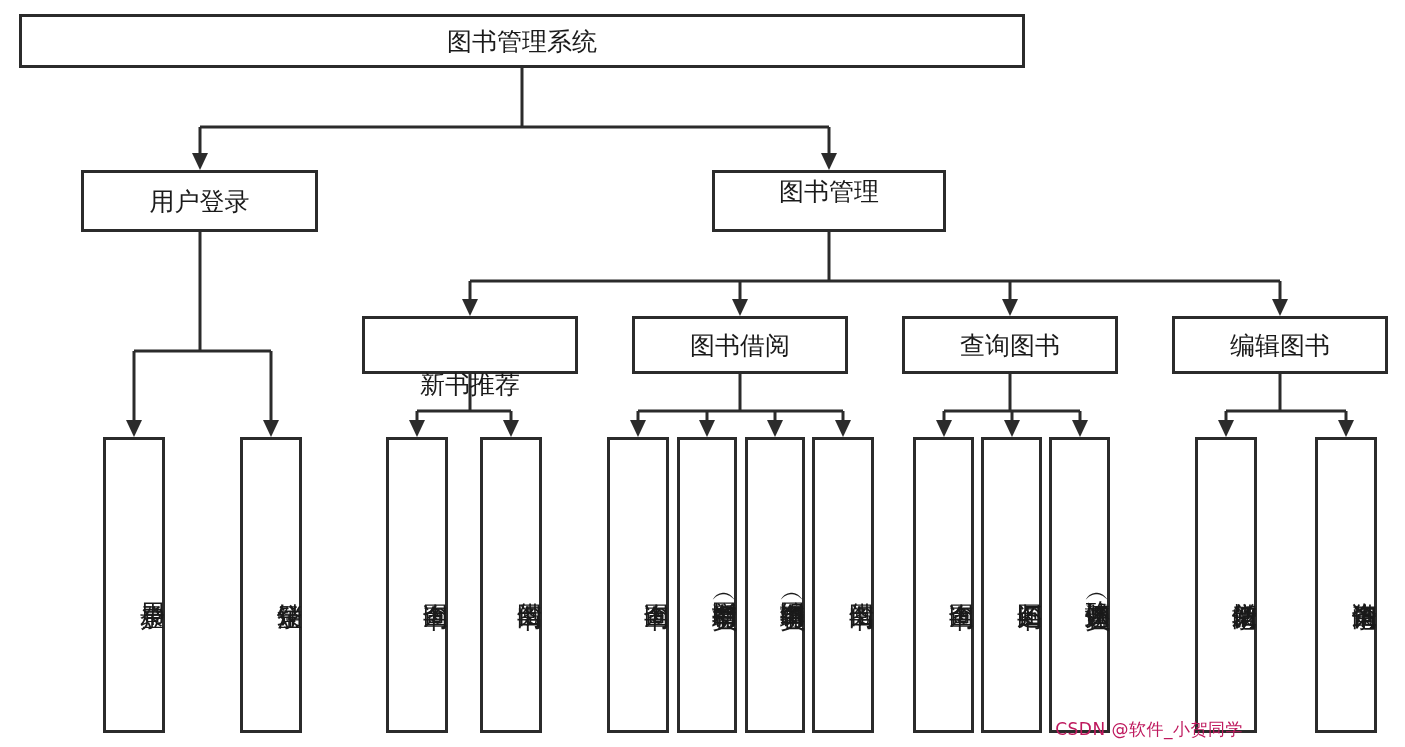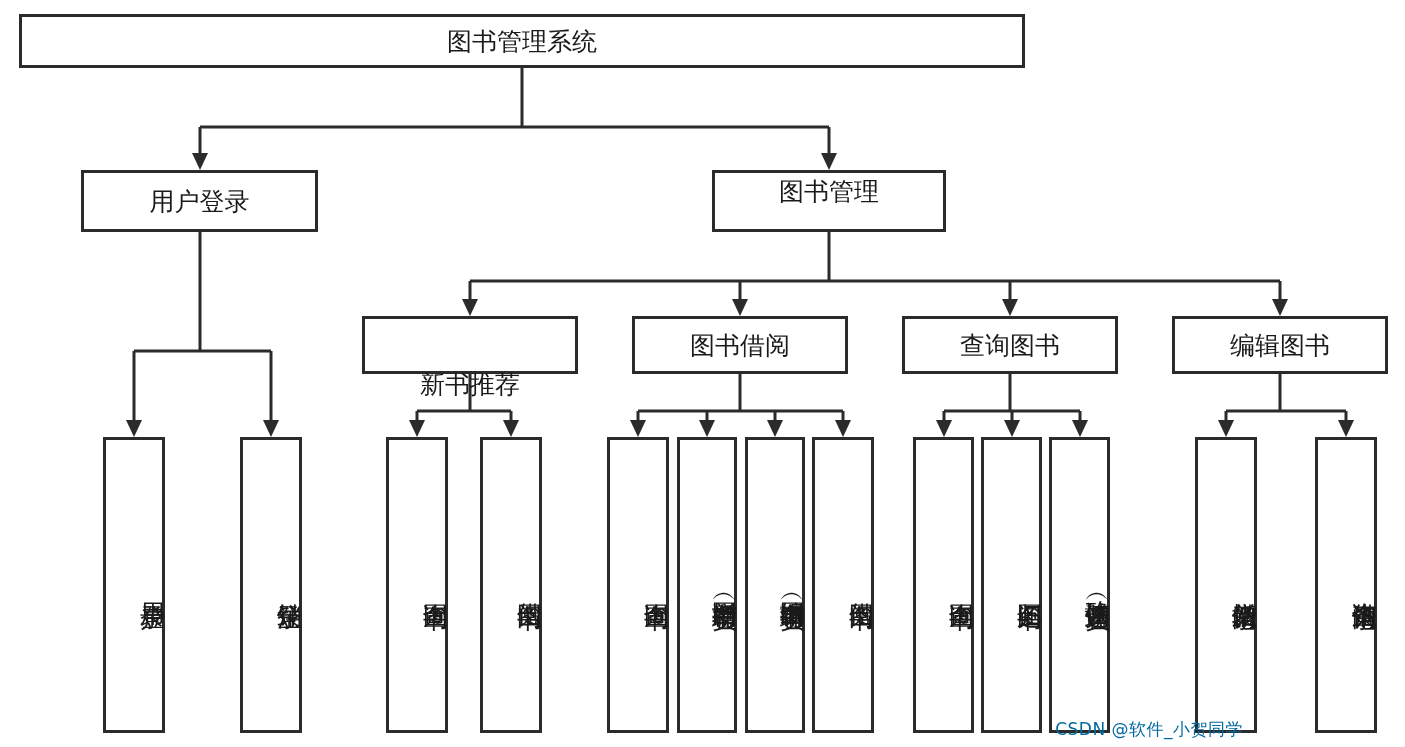--- a/index.html
+++ b/index.html
@@ -34,21 +34,21 @@
     justify-content:center;
     font-size:25px;
     color:#1a1a1a;
     white-space:nowrap;
     pointer-events:none;
   }
   #watermark{
     position:absolute;
     right:8px;bottom:6px;
     font-size:17px;
-    color:#0369a1;
+    color:#be185d;
     letter-spacing:.5px;
     white-space:nowrap;
   }
 </style>
 </head>
 <body>
 
 <div id="diagram-root">
 
   <svg id="flow" viewBox="0 0 1405 747">

